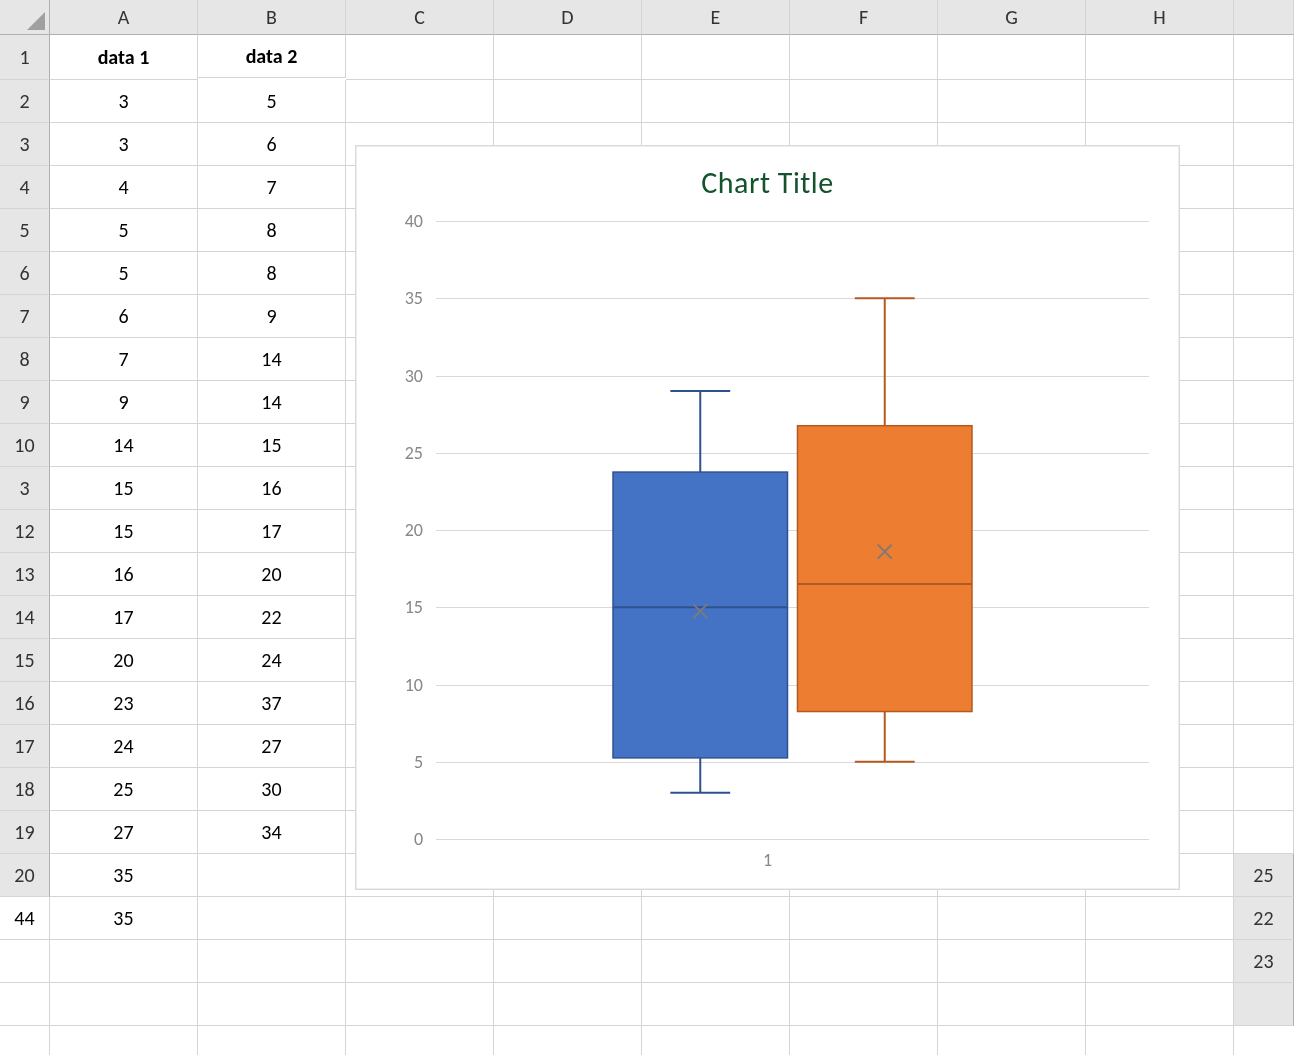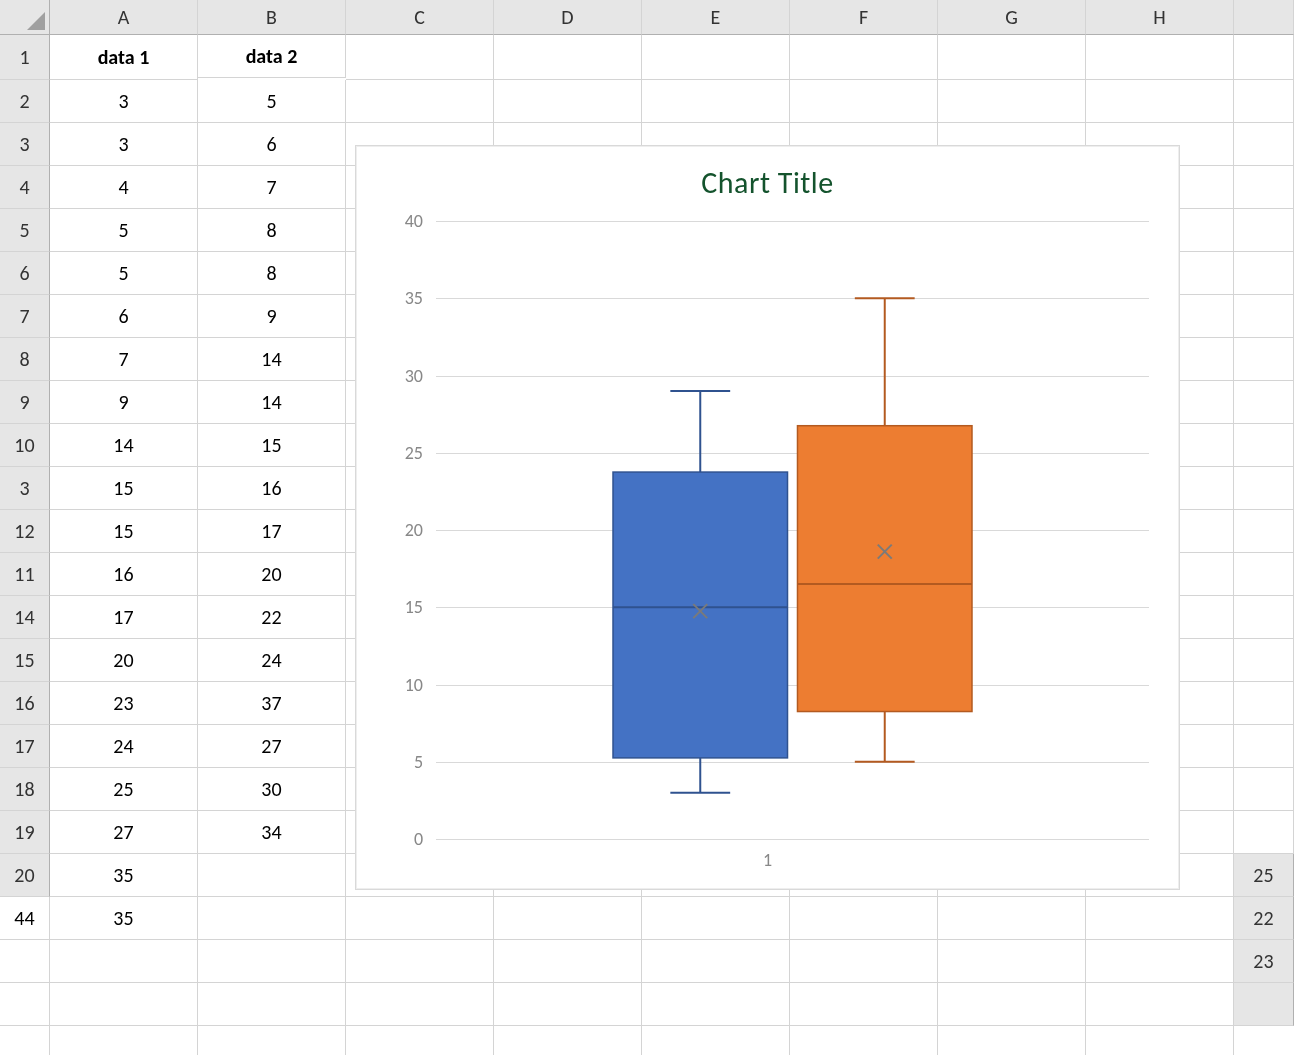--- a/index.html
+++ b/index.html
@@ -255,21 +255,21 @@
     <div class="row-header">12</div>
     <div>15</div>
     <div>17</div>
     <div></div>
     <div></div>
     <div></div>
     <div></div>
     <div></div>
     <div></div>
     <div></div>
-    <div class="row-header">11</div>
+    <div class="row-header">13</div>
     <div>16</div>
     <div>20</div>
     <div></div>
     <div></div>
     <div></div>
     <div></div>
     <div></div>
     <div></div>
     <div></div>
     <div class="row-header">14</div>

